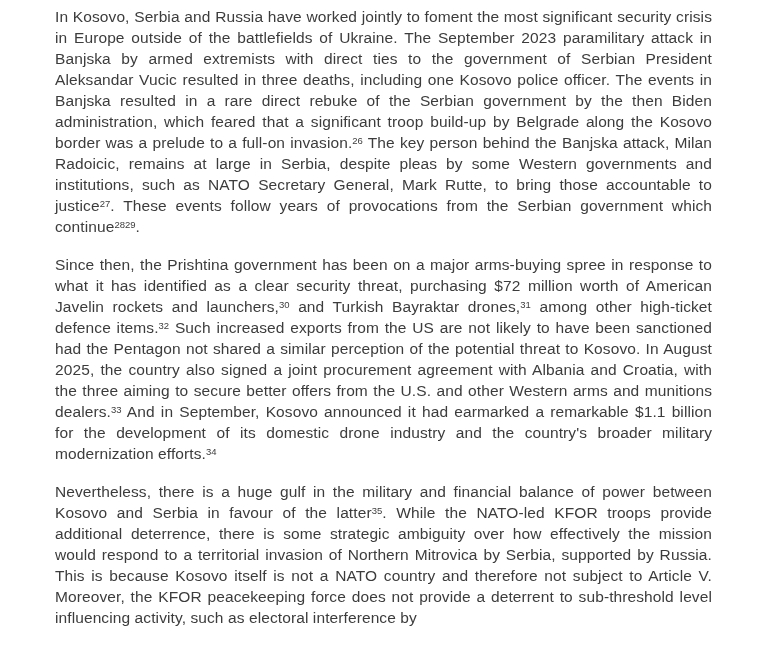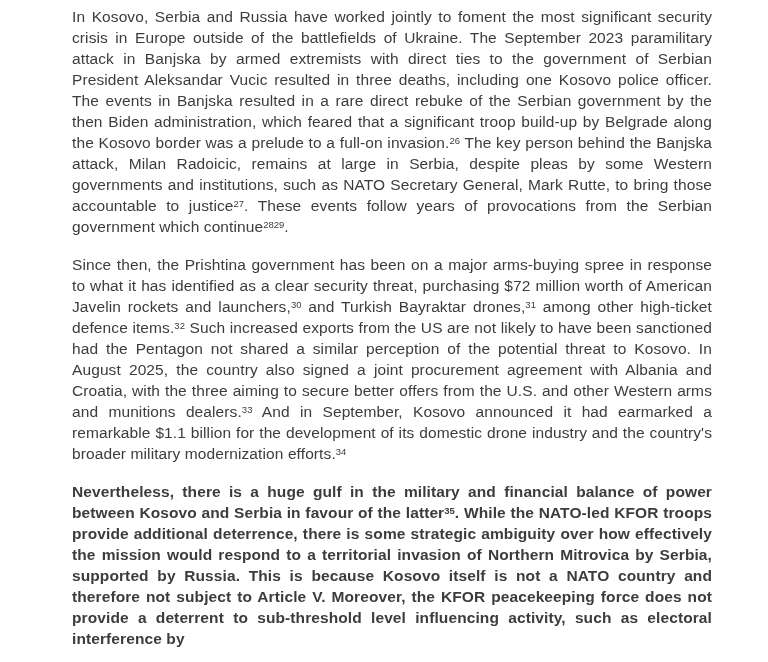--- a/index.html
+++ b/index.html
@@ -14,31 +14,30 @@
     font-family: "Liberation Sans", sans-serif;
   }
   .page {
     box-sizing: border-box;
     width: 768px;
     height: 662px;
     padding: 6px 56px 0 55px;
     background: #ffffff;
   }
   .para {
-    margin: 0 0 17px 17px;
+    margin: 0 0 17px 0;
     font-size: 15.5px;
     line-height: 21px;
     letter-spacing: 0.1px;
     color: #3c3c3c;
     text-align: justify;
     text-justify: inter-word;
   }
   .para:last-child {
     margin-bottom: 0;
-    font-weight: bold;
   }
   sup.fnref {
     font-size: 9.5px;
     line-height: 0;
     position: relative;
     top: -0.45em;
     vertical-align: baseline;
     letter-spacing: 0;
   }
 </style>

